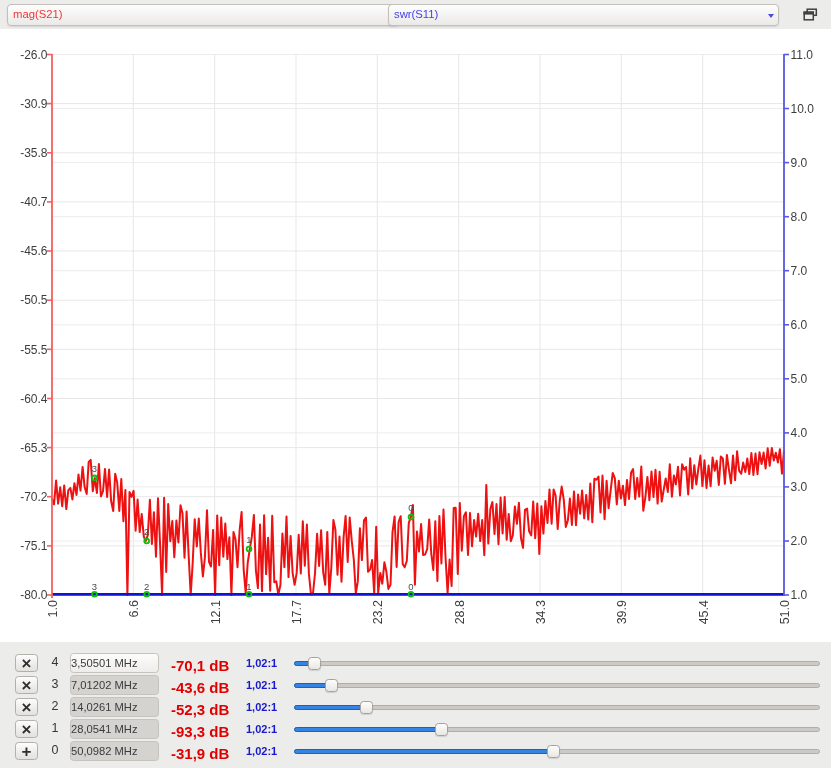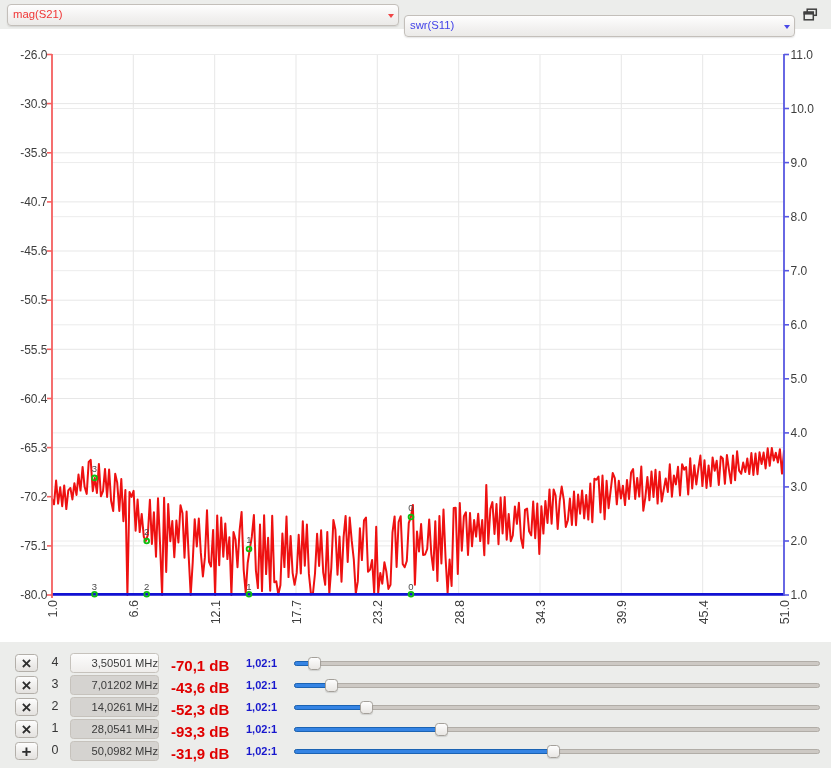--- a/index.html
+++ b/index.html
@@ -4,36 +4,36 @@
 <style>
 * { margin:0; padding:0; box-sizing:border-box; }
 html,body { width:831px; height:768px; background:#fff; font-family:"Liberation Sans", sans-serif; overflow:hidden; }
 .topbar { position:absolute; left:0; top:0; width:831px; height:29px; background:#ecedeb; }
 .combo { position:absolute; top:4px; height:22px; border:1px solid #c3bfba; border-radius:4px;
   box-shadow:0 1px 1.5px rgba(0,0,0,0.10); background:linear-gradient(#fefefe,#f2f1f0 60%,#ebeae8); font-size:11.3px; line-height:19px; padding-left:5px; }
 .combo .arr { position:absolute; right:4px; top:8.5px; width:0; height:0; border-left:3.7px solid transparent;
   border-right:3.7px solid transparent; }
 .c1 { left:7px; width:392px; color:#f03535; }
 .c1 .arr { border-top:4.7px solid #f04545; }
-.c2 { left:404px; width:391px; color:#4343e8;margin-top:11px; }
+.c2 { left:388px; width:391px; color:#4343e8; }
 .c2 .arr { border-top:4.7px solid #4949e8; }
 .popbtn { position:absolute; left:802px; top:7px; width:20px; height:18px; }
 .chartwrap { position:absolute; left:0; top:29px; width:804px; height:613px; background:#ffffff; }
 .panel { position:absolute; left:0; top:642px; width:831px; height:126px; background:#ecedeb; }
 .mrow { position:absolute; left:0; height:22px; width:831px; }
 .mrow:nth-child(1) { top:10px; }
 .mrow:nth-child(2) { top:32px; }
 .mrow:nth-child(3) { top:54px; }
 .mrow:nth-child(4) { top:76px; }
 .mrow:nth-child(5) { top:98px; }
 .mbtn { position:absolute; left:15px; top:2px; width:23px; height:18px; border:1px solid #b3afa9; border-radius:3.5px;
   background:linear-gradient(#fdfdfd,#eeedeb 55%,#e4e2df); text-align:center; line-height:17.5px; font-size:17px; font-weight:bold; color:#2e2e2e; }
 .mnum { position:absolute; left:44px; top:3px; width:22px; text-align:center; font-size:12.5px; color:#363636; }
 .field { position:absolute; left:70px; top:1px; width:89px; height:20px; border:1px solid #c6c2bc; border-radius:3.5px;
-  background:#d5d3d0; text-align:right; line-height:18px; font-size:11.2px; color:#3b3b3b; }
+  background:#d5d3d0; text-align:left; line-height:18px; font-size:11.2px; color:#3b3b3b; }
 .field.light { background:linear-gradient(#fcfcfc,#efedeb); }
 .mdb { position:absolute; left:171px; top:4.5px; font-size:15px; font-weight:bold; color:#e00000; }
 .mswr { position:absolute; left:246px; top:4.5px; font-size:11px; font-weight:bold; color:#1717cd;text-align:right; }
 .slider { position:absolute; left:294px; top:0; width:526px; height:22px; }
 .track { position:absolute; left:0; top:8.5px; width:100%; height:5.5px; background:#cdc9c4; border:1px solid #b1ada7; border-radius:3px; }
 .fill { position:absolute; left:0; top:8.5px; height:5.5px; background:#3584e4; border:1px solid #1b63b3; border-radius:3px; }
 .handle { position:absolute; top:4.5px; width:13px; height:13px; border:1px solid #a4a09a; border-radius:3.5px;
   background:linear-gradient(#fdfdfd,#e9e7e4); box-shadow:0 1px 1px rgba(0,0,0,0.12); }
 </style>
 </head>

